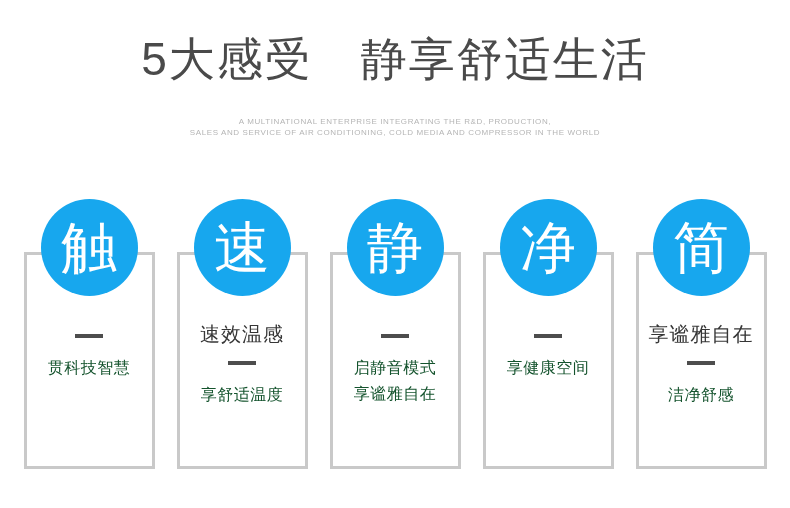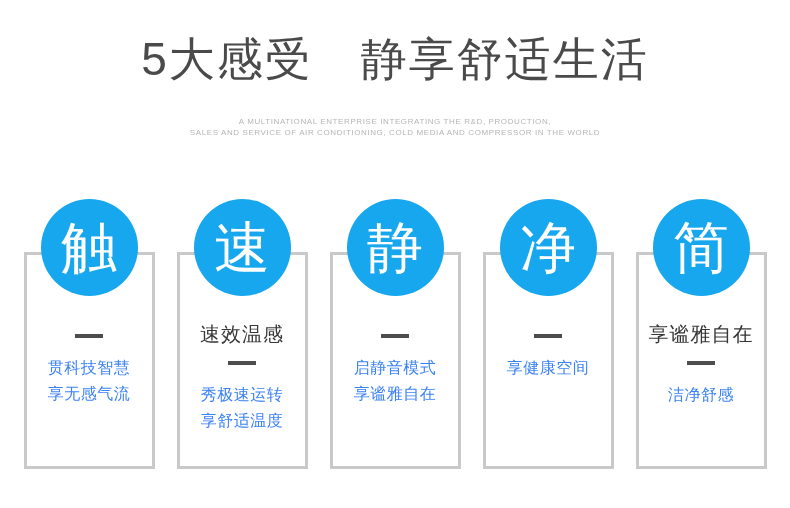--- a/index.html
+++ b/index.html
@@ -73,21 +73,21 @@
   }
   .feature-divider {
     width: 28px;
     height: 4px;
     background: #4d4d4d;
     margin: 13px auto 17px auto;
   }
   .feature-line {
     font-size: 16px;
     line-height: 26px;
-    color: #3b82f6;
+    color: #14532d;
     letter-spacing: 0.5px;
     text-align: center;
   }
 </style>
 </head>
 <body>
 
 <div class="page">
 
   <div class="header">
@@ -98,30 +98,28 @@
     </div>
   </div>
 
   <div class="features">
 
     <div class="feature-col">
       <div class="feature-circle">触</div>
       <div class="feature-card">
         <div class="feature-divider"></div>
         <div class="feature-line">贯科技智慧</div>
-        <div class="feature-line">享无感气流</div>
       </div>
     </div>
 
     <div class="feature-col">
       <div class="feature-circle">速</div>
       <div class="feature-card">
         <div class="feature-title">速效温感</div>
         <div class="feature-divider"></div>
-        <div class="feature-line">秀极速运转</div>
         <div class="feature-line">享舒适温度</div>
       </div>
     </div>
 
     <div class="feature-col">
       <div class="feature-circle">静</div>
       <div class="feature-card">
         <div class="feature-divider"></div>
         <div class="feature-line">启静音模式</div>
         <div class="feature-line">享谧雅自在</div>

